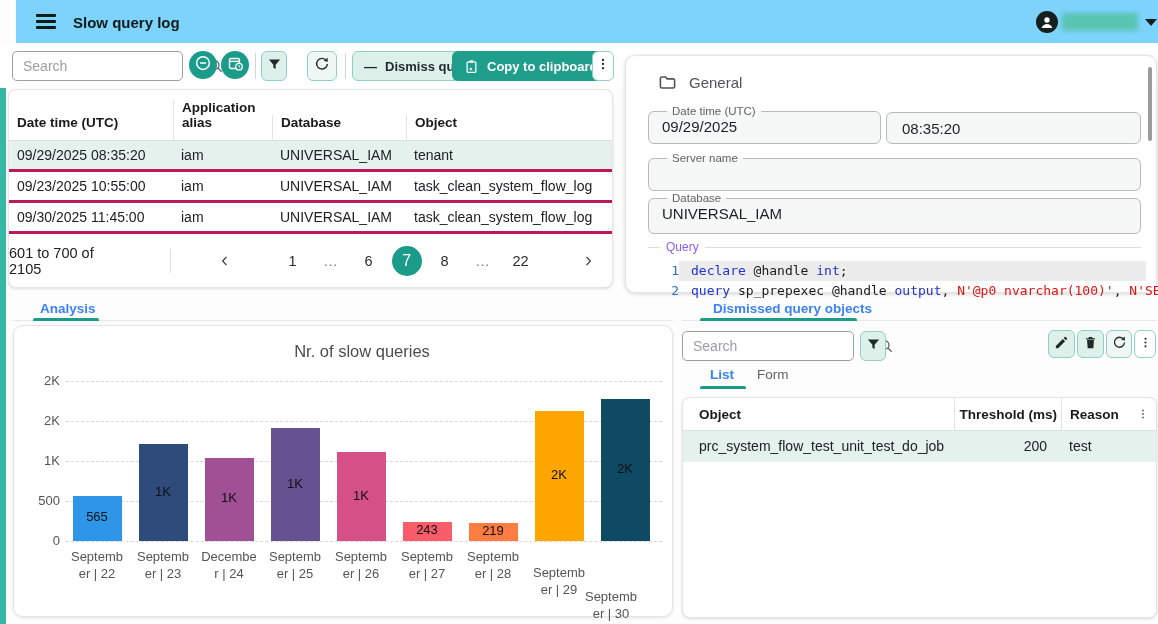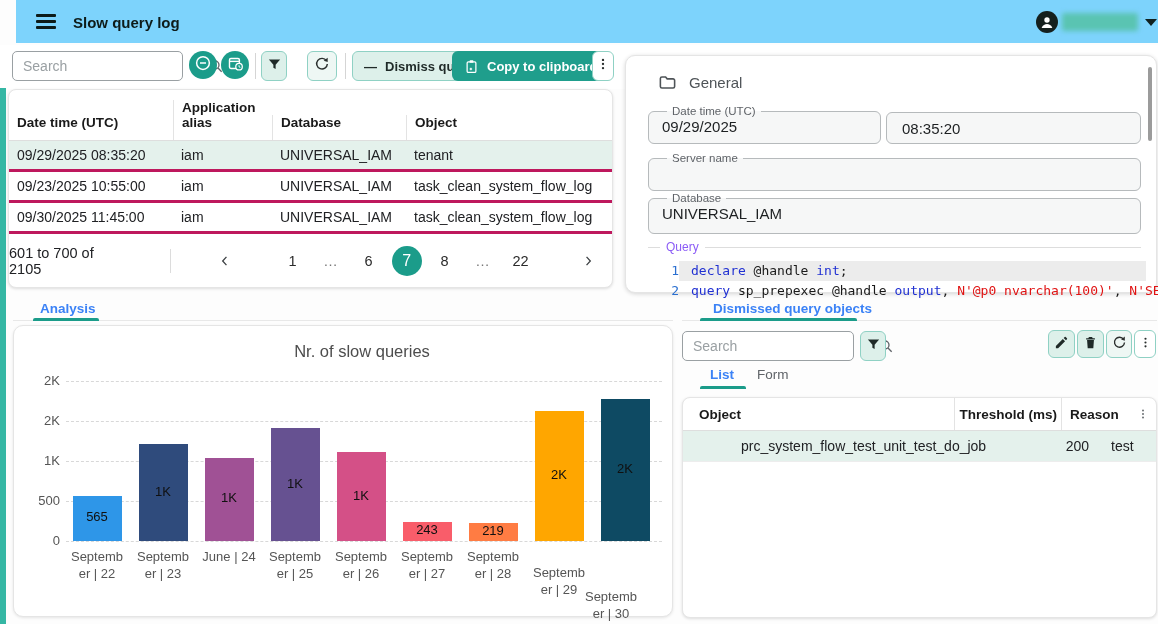--- a/index.html
+++ b/index.html
@@ -84,21 +84,21 @@
   .bar-label { position:absolute; width:49px; text-align:center; font-size:13px; color:#101010; }
   .xlabel { position:absolute; width:66px; display:flex; justify-content:center; }
   .xlabel span { display:inline-block; max-width:58px; word-break:break-all; text-align:center; font-size:13px; line-height:16.5px; color:#555; }
 
   
   .dsm-card { position:absolute; left:682px; top:397px; width:475px; height:221px; overflow:hidden; }
   .d-head { display:flex; height:33px; align-items:center; border-bottom:1px solid #dedede; position:relative; }
   .d-hcell { font-size:13.5px; font-weight:bold; color:#1a1a1a; }
   .dc1 { width:271px; padding-left:16px; } .dc2 { width:107px; text-align:right; padding-right:4px; border-left:1px solid #e3e3e3; align-self:stretch; display:flex; align-items:center; justify-content:flex-end; } .dc3 { flex:1; padding-left:8px; border-left:1px solid #e3e3e3; align-self:stretch; display:flex; align-items:center; }
   .d-kebab { width:26px; display:flex; justify-content:center; color:#6a6f73; cursor:pointer; }
-  .d-row { display:flex; height:31px; align-items:center; background:#e4f1ec; border-bottom:1px solid #ededed; cursor:pointer;padding-left:42px; }
+  .d-row { display:flex; height:31px; align-items:center; background:#e4f1ec; border-bottom:1px solid #ededed; cursor:pointer; }
   .d-cell { font-size:14px; color:#202124; white-space:nowrap; }
   .icon-btn { position:absolute; top:330px; width:27px; height:28px; }
 </style>
 </head>
 <body>
 
 <div class="app">
 
   <div class="topbar">
     <div class="hamburger">
@@ -303,21 +303,21 @@
           <span>September | 22</span>
         </div>
         <div class="bar" style="left: 124.5px; top: 118.2px; height: 96.8px; background: rgb(47, 75, 124);"></div>
         <div class="bar-label" style="left: 124.5px; top: 157.6px;">1K</div>
         <div class="xlabel" style="left: 116px; top: 223px;">
           <span>September | 23</span>
         </div>
         <div class="bar" style="left: 190.5px; top: 131.8px; height: 83.2px; background: rgb(160, 81, 149);"></div>
         <div class="bar-label" style="left: 190.5px; top: 164.4px;">1K</div>
         <div class="xlabel" style="left: 182px; top: 223px;">
-          <span>June | 24</span>
+          <span>December | 24</span>
         </div>
         <div class="bar" style="left: 256.5px; top: 102.2px; height: 112.8px; background: rgb(102, 81, 145);"></div>
         <div class="bar-label" style="left: 256.5px; top: 149.6px;">1K</div>
         <div class="xlabel" style="left: 248px; top: 223px;">
           <span>September | 25</span>
         </div>
         <div class="bar" style="left: 322.5px; top: 126.2px; height: 88.8px; background: rgb(212, 80, 135);"></div>
         <div class="bar-label" style="left: 322.5px; top: 161.6px;">1K</div>
         <div class="xlabel" style="left: 314px; top: 223px;">
           <span>September | 26</span>

